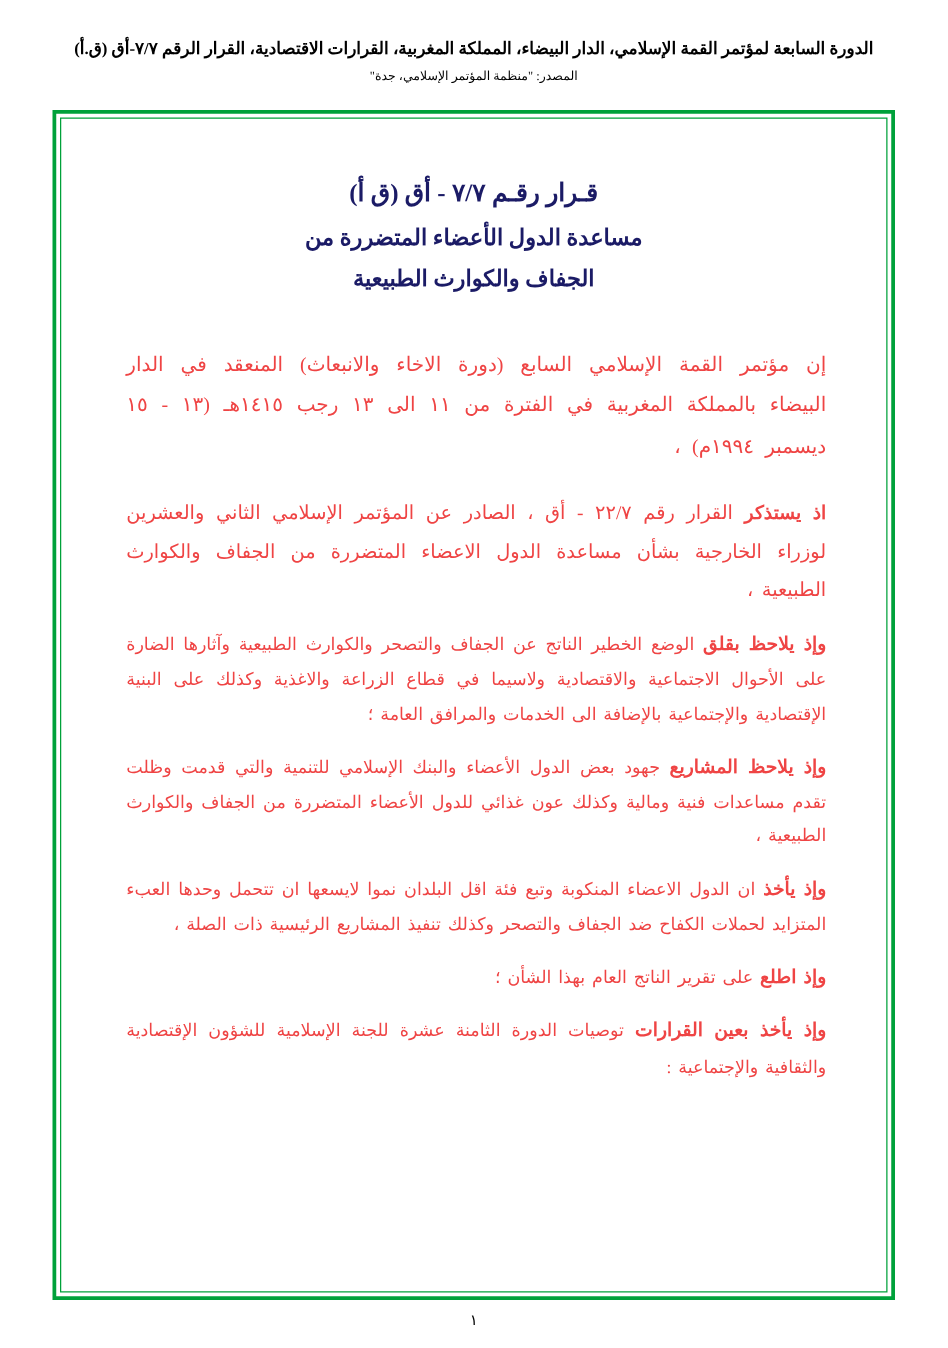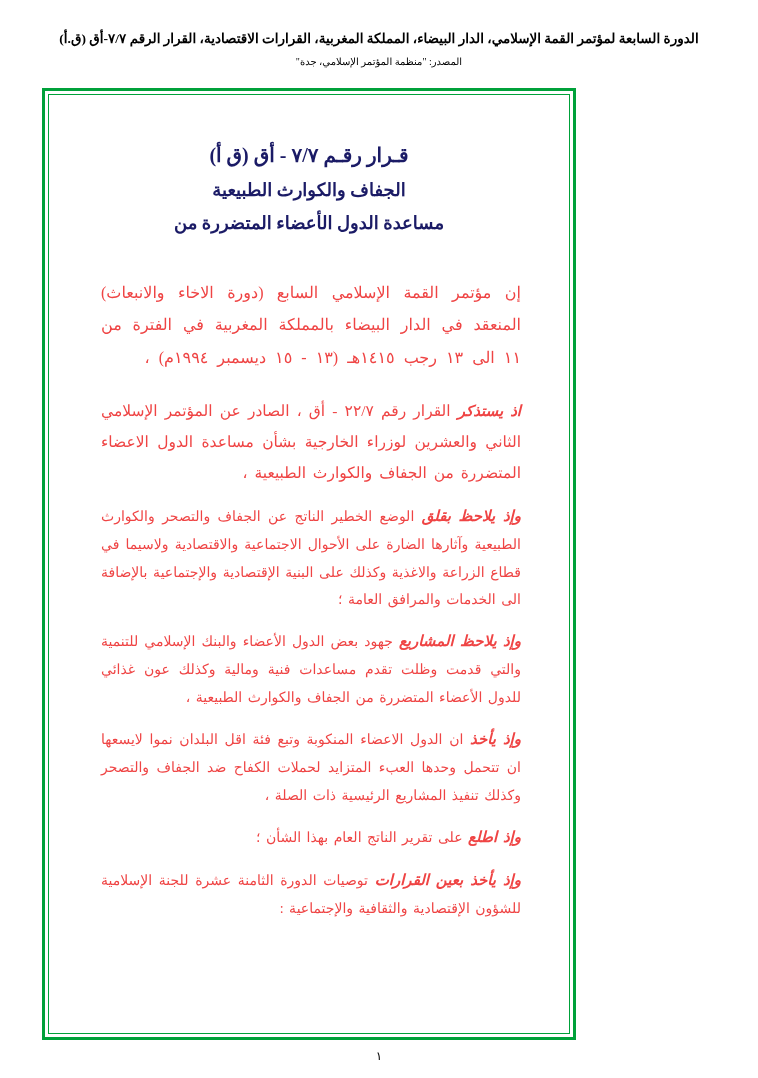--- a/index.html
+++ b/index.html
@@ -42,21 +42,21 @@
   .doc-header .hdr-source {
     margin-top: 7px;
     font-size: 10px;
     font-weight: normal;
     color: #000;
   }
   .frame {
     position: absolute;
     top: 88px;
     left: 42px;
-    width: 534px;
+    width: 674px;
     height: 952px;
     border: 3px solid #00a13a;
     box-sizing: border-box;
     background: #fff;
   }
   .frame-inner {
     position: absolute;
     top: 3px;
     left: 3px;
     right: 3px;
@@ -113,21 +113,20 @@
   }
   .para.small {
     font-size: 14px;
     line-height: 1.95;
     word-spacing: 2px;
   }
   .lead {
     font-weight: bold;
     letter-spacing: 1.5px;
     font-size: 15px;
-    font-style: italic;
   }
   .page-number {
     position: absolute;
     bottom: 14px;
     left: 0;
     right: 0;
     text-align: center;
     font-size: 12px;
     color: #000;
     font-family: "Liberation Serif", "DejaVu Serif", serif;
@@ -143,22 +142,22 @@
     <div class="hdr-line hdr-source">المصدر: "منظمة المؤتمر الإسلامي، جدة"</div>
   </div>
 
   <div class="frame">
     <div class="frame-inner"></div>
 
     <div class="content">
 
       <div class="title-block">
         <div class="t-line t1">قـرار رقـم ٧/٧ - أق (ق أ)</div>
+        <div class="t-line t3">مساعدة الدول الأعضاء المتضررة من</div>
         <div class="t-line t4">الجفاف والكوارث الطبيعية</div>
-        <div class="t-line t3">مساعدة الدول الأعضاء المتضررة من</div>
       </div>
 
       <div class="body-text">
 
         <p class="para intro">إن مؤتمر القمة الإسلامي السابع (دورة الاخاء والانبعاث) المنعقد في الدار البيضاء بالمملكة المغربية في الفترة من ١١ الى ١٣ رجب ١٤١٥هـ (١٣ - ١٥ ديسمبر ١٩٩٤م) ،</p>
 
         <p class="para">
           <span class="lead">اذ يستذكر</span>
           <span>القرار رقم ٢٢/٧ - أق ، الصادر عن المؤتمر الإسلامي الثاني والعشرين لوزراء الخارجية بشأن مساعدة الدول الاعضاء المتضررة من الجفاف والكوارث الطبيعية ،</span>
         </p>

